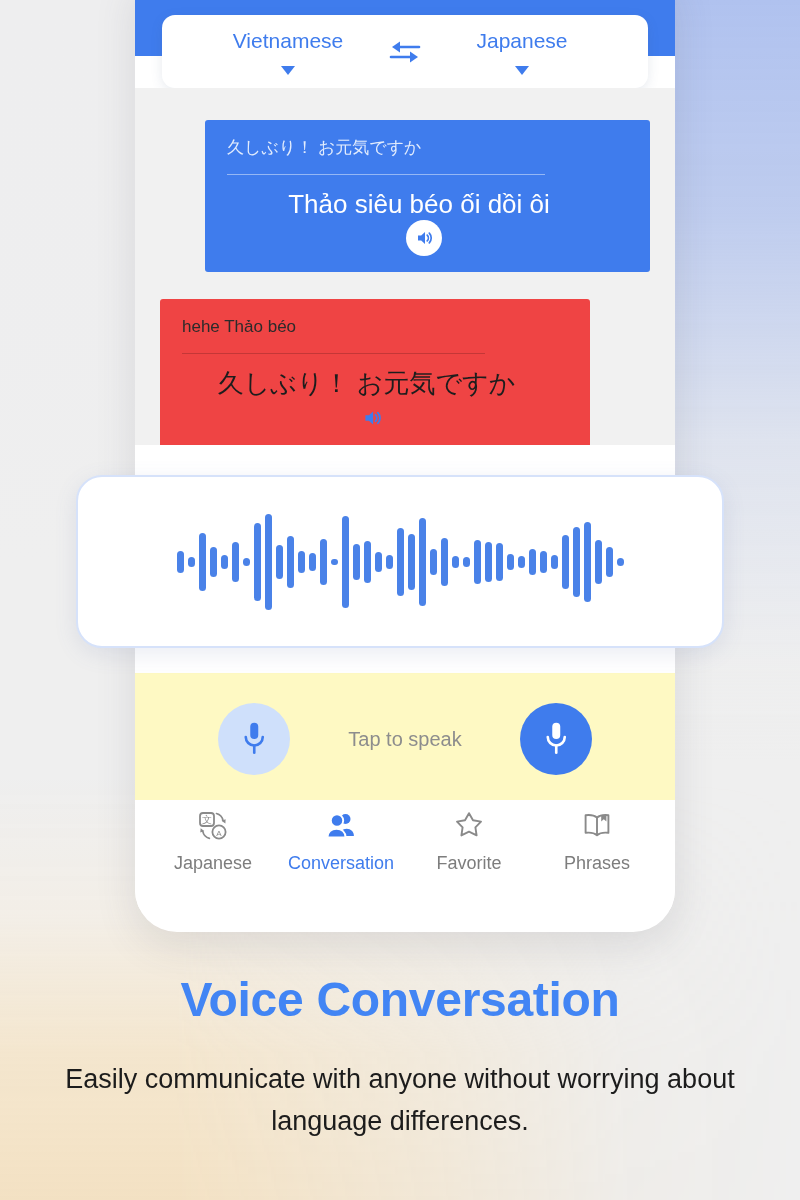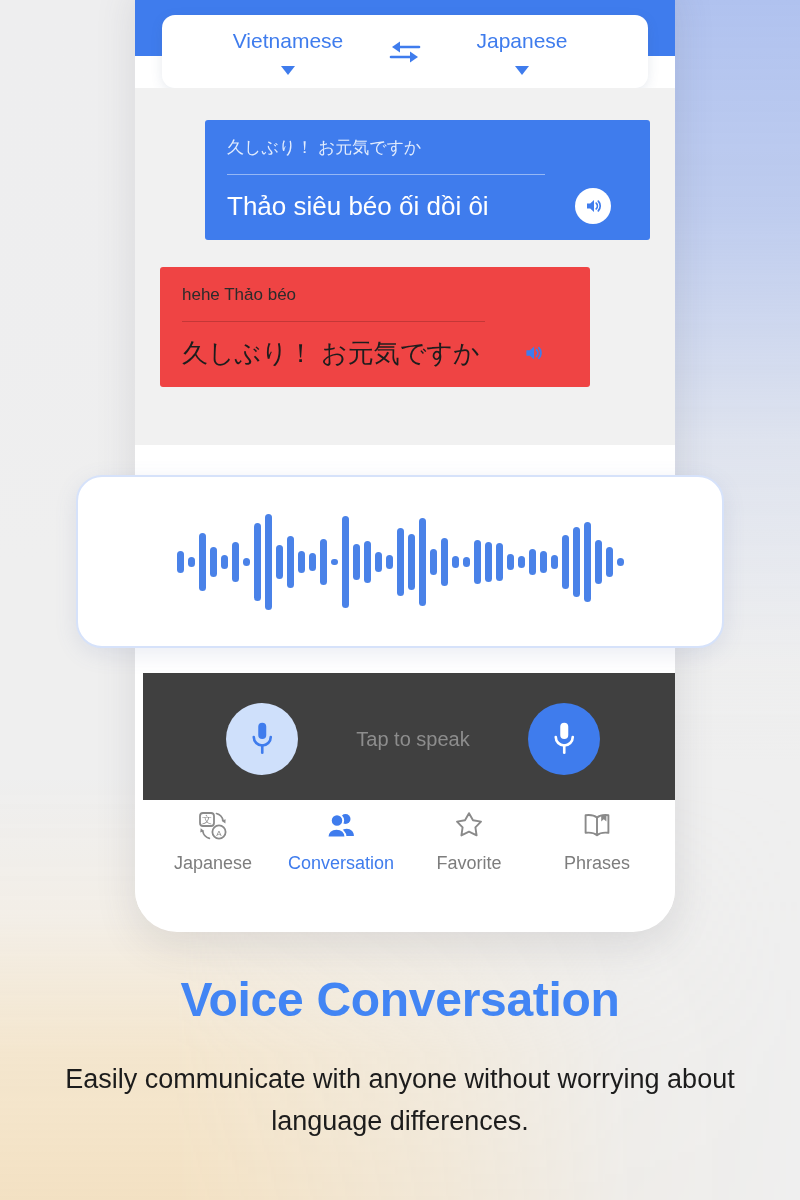--- a/index.html
+++ b/index.html
@@ -131,20 +131,21 @@
   .bubble-in .bubble-src { color: #2b2b2b; }
   .divider {
     height: 1px;
     width: calc(100% - 66px);
   }
   .bubble-out .divider { background: rgba(255,255,255,0.45); }
   .bubble-in .divider { background: rgba(0,0,0,0.18); }
   .bubble-bottom {
     display: flex; align-items: center; justify-content: space-between;
     padding-top: 13px;
+    flex-direction: column;
   }
   .bubble-dst {
     font-size: 26px;
     line-height: 1.25;
   }
   .bubble-out .bubble-dst { color: #ffffff; }
   .bubble-in .bubble-dst { color: #1d1d1d; }
   .speaker-btn {
     flex: 0 0 auto;
     width: 36px; height: 36px;
@@ -159,22 +160,22 @@
   
   .white-band {
     position: absolute;
     left: 0; top: 465px; width: 100%; height: 228px;
     background: #ffffff;
   }
 
   
   .mic-bar {
     position: absolute;
-    left: 8px; top: 693px; width: 100%; height: 132px;
-    background: #404040;
+    left: 0; top: 693px; width: 100%; height: 132px;
+    background: #fef9c3;
     display: flex; align-items: center; justify-content: center;
     gap: 58px;
   }
   .mic-circle {
     width: 72px; height: 72px; border-radius: 50%;
     display: flex; align-items: center; justify-content: center;
     cursor: pointer;
   }
   .mic-circle.left { background: #cfe0fb; }
   .mic-circle.right { background: #3f7ced; }

